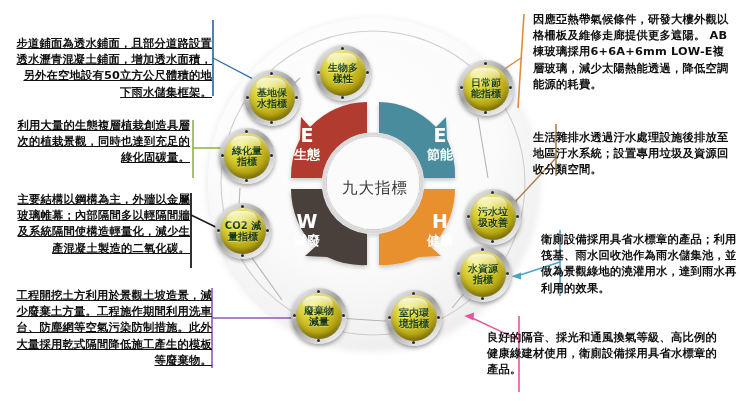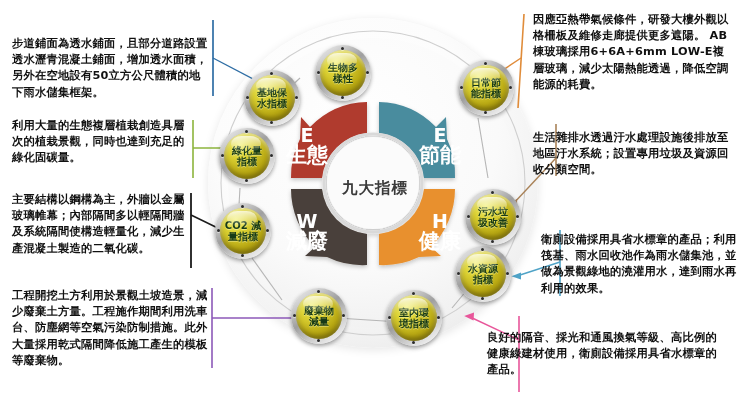--- a/index.html
+++ b/index.html
@@ -31,30 +31,30 @@
   
   .txt{
     position:absolute;
     font-size:11.3px;
     line-height:16.2px;
     color:#111;
     letter-spacing:.2px;
     font-weight:700;
     font-family:"DejaVu Sans","Liberation Sans",sans-serif;
   }
-  .txt.left{text-align:left;width:200px;left:12px;}
+  .txt.left{text-align:right;width:200px;left:12px;text-decoration:underline;}
   .txt.right{text-align:left;width:198px;left:533px;}
 
   
   .qlabel{position:absolute;color:#fff;text-align:center;pointer-events:none;}
   .qletter{font-size:19px;font-weight:700;line-height:19px;}
-  .qword{font-size:21px;font-weight:700;line-height:18px;margin-top:1px;}
+  .qword{font-size:13px;font-weight:700;line-height:18px;margin-top:1px;}
   .hub-text{
     position:absolute;left:323px;top:178px;width:104px;
-    text-align:center;font-size:15.5px;font-weight:700;color:#3a3a3a;
+    text-align:center;font-size:15.5px;font-weight:400;color:#3a3a3a;
     letter-spacing:1px;
   }
 
   
   .badge{
     position:absolute;width:56px;height:56px;border-radius:50%;
     background:linear-gradient(145deg,#f4f4f4 0%,#d7d7d7 18%,#9f9f9f 45%,#cfcfcf 70%,#efefef 88%,#bdbdbd 100%);
     box-shadow:0 2px 4px rgba(0,0,0,.38);
   }
   .badge .inner{

